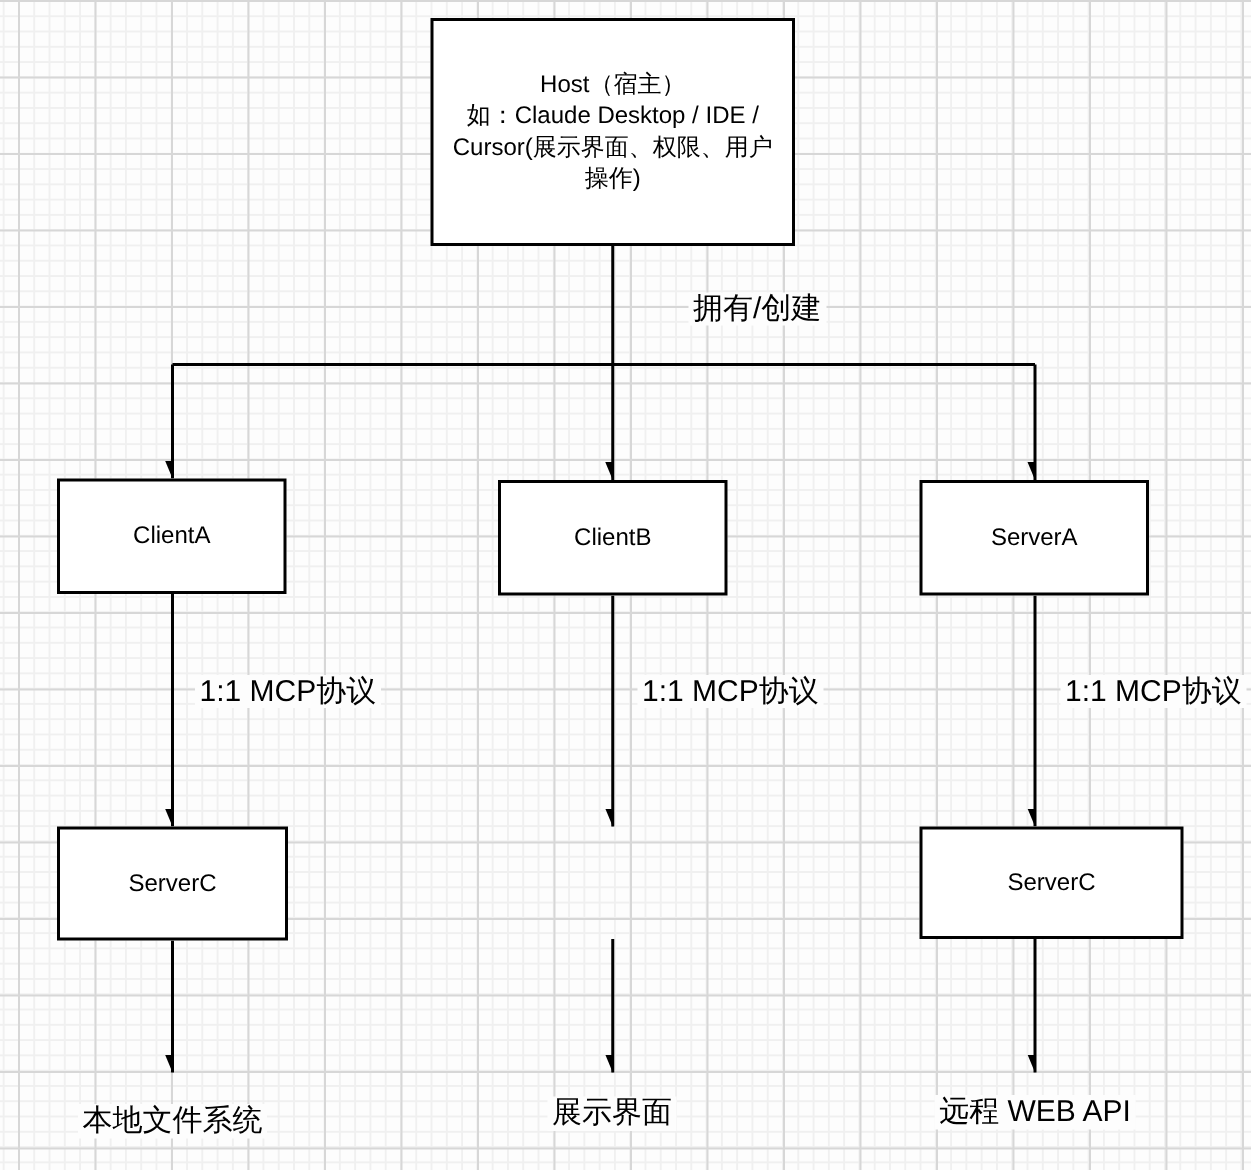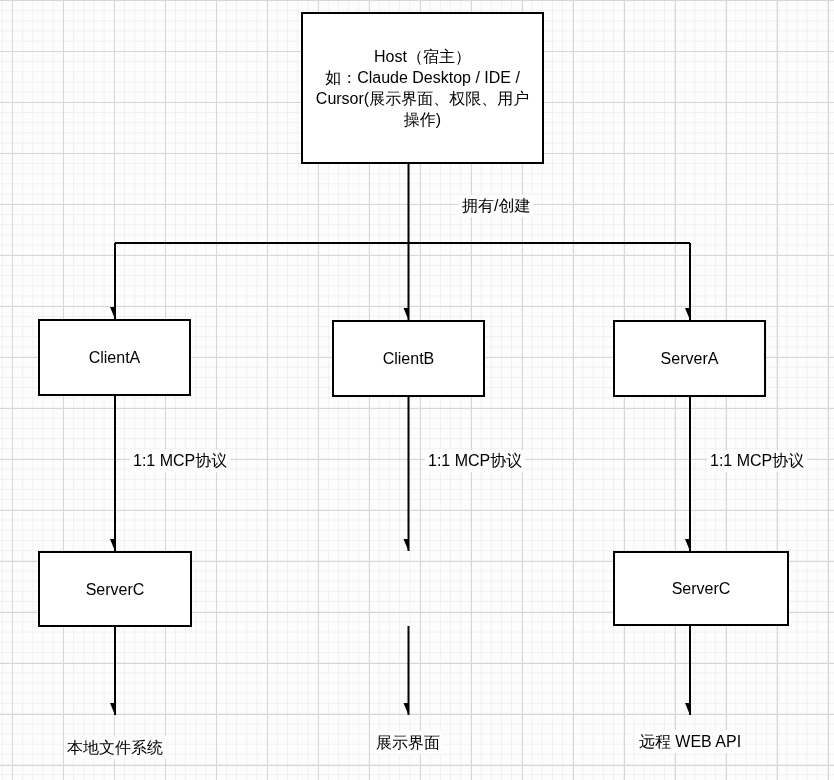--- a/index.html
+++ b/index.html
@@ -32,49 +32,49 @@
     background: #ffffff;
     border: 2px solid #000000;
     display: flex;
     align-items: center;
     justify-content: center;
     text-align: center;
     font-size: 16px;
     line-height: 21px;
   }
   .node-host {
-    left: 301px; top: 12px;
+    left: 287px; top: 12px;
     width: 243px; height: 152px;
     padding: 0 6px;
   }
   .node-host .node-label { white-space: pre-wrap; }
   .node-mid { width: 153px; height: 77px; }
   .node-clienta { left: 38px;  top: 319px; }
   .node-clientb { left: 332px; top: 320px; }
   .node-clientc { left: 613px; top: 320px; }
   .node-servera { left: 38px;  top: 551px; width: 154px; height: 76px; }
   .node-serverb { left: 332px; top: 551px; width: 154px; height: 75px; }
   .node-serverc { left: 613px; top: 551px; width: 176px; height: 75px; }
 
   .edge-label {
     position: absolute;
-    font-size: 16px;
+    font-size: 20px;
     line-height: 20px;
     background: #fdfdfd;
     padding: 1px 3px;
     white-space: nowrap;
   }
   .lbl-own    { left: 459px; top: 195px; }
   .lbl-mcp-a  { left: 130px; top: 450px; }
   .lbl-mcp-b  { left: 425px; top: 450px; }
   .lbl-mcp-c  { left: 707px; top: 450px; }
 
   .endpoint-label {
     position: absolute;
-    font-size: 16px;
+    font-size: 20px;
     line-height: 21px;
     background: #fdfdfd;
     padding: 1px 3px;
     white-space: nowrap;
     transform: translateX(-50%);
   }
   .lbl-fs  { left: 115px; top: 736px; }
   .lbl-db  { left: 408px; top: 731px; }
   .lbl-api { left: 690px; top: 730px; }
 </style>

